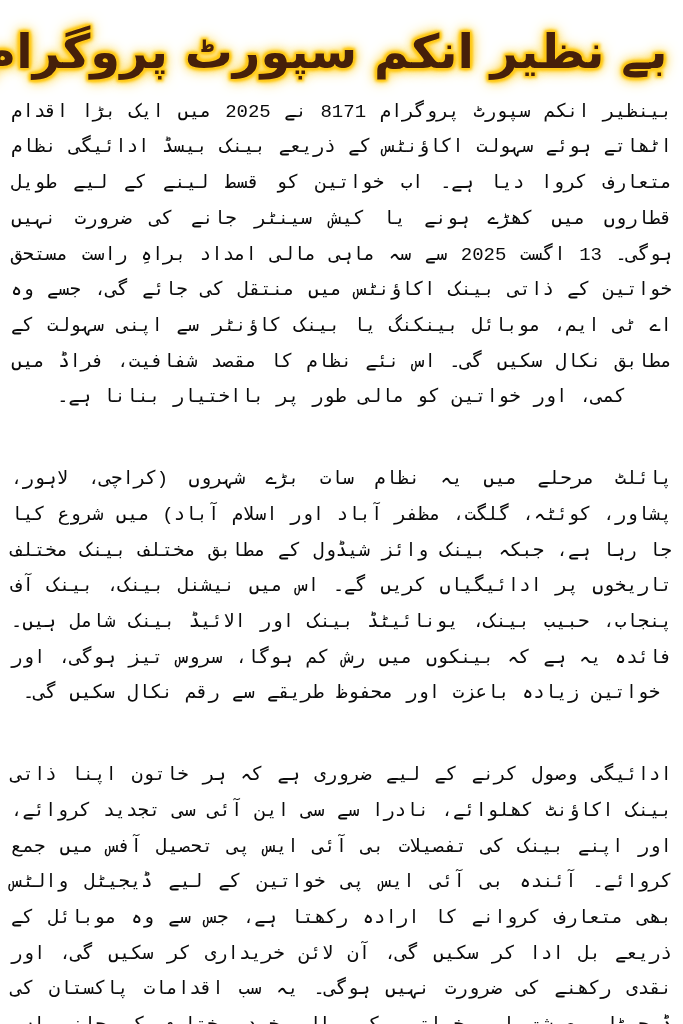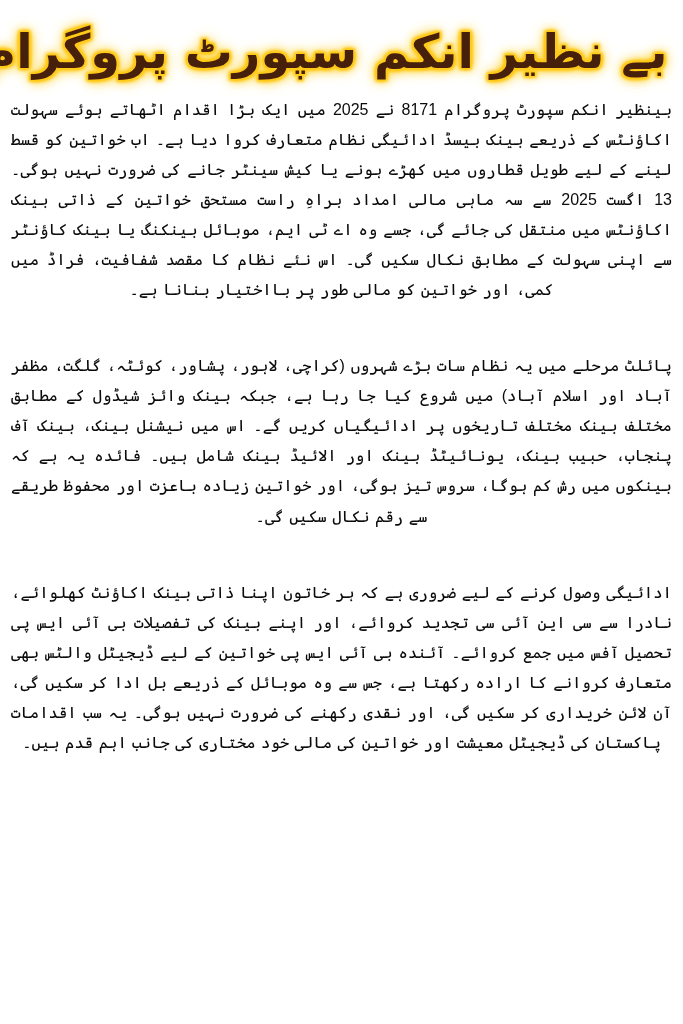--- a/index.html
+++ b/index.html
@@ -65,22 +65,22 @@
   .body-block {
     box-sizing: border-box;
     padding: 16px 11px 0 11px;
   }
 
   .para {
     direction: rtl;
     unicode-bidi: isolate;
     text-align: justify;
     text-align-last: center;
-    font-family: Liberation Sans, sans-serif;
-    font-size: 16px;
+    font-family: Liberation Mono, monospace;
+    font-size: 19px;
     line-height: 1.88;
     color: #0b0b0b;
     margin: 0 0 46px 0;
     word-spacing: 1px;
     hyphens: none;
   }
 
   .para:last-child {
     margin-bottom: 16px;
   }

